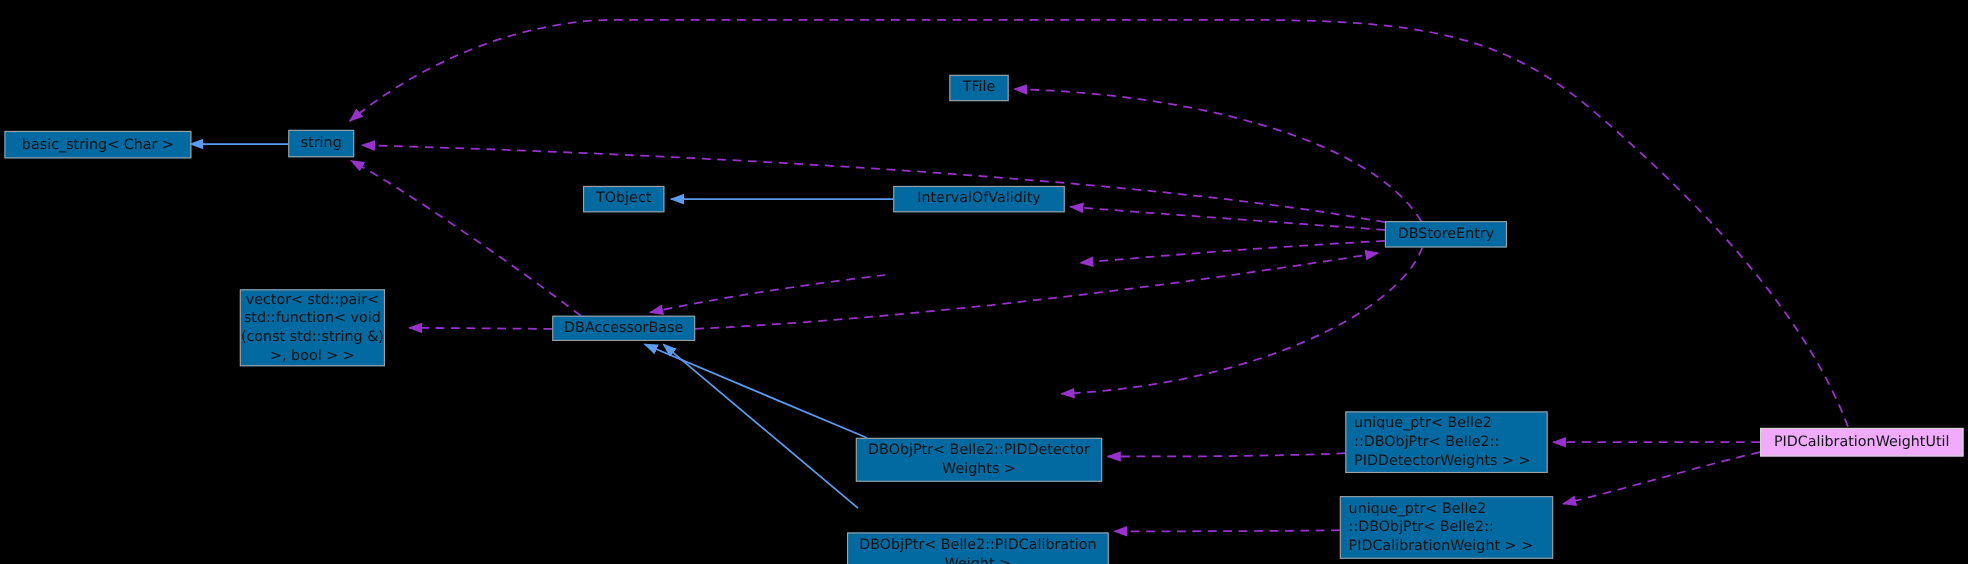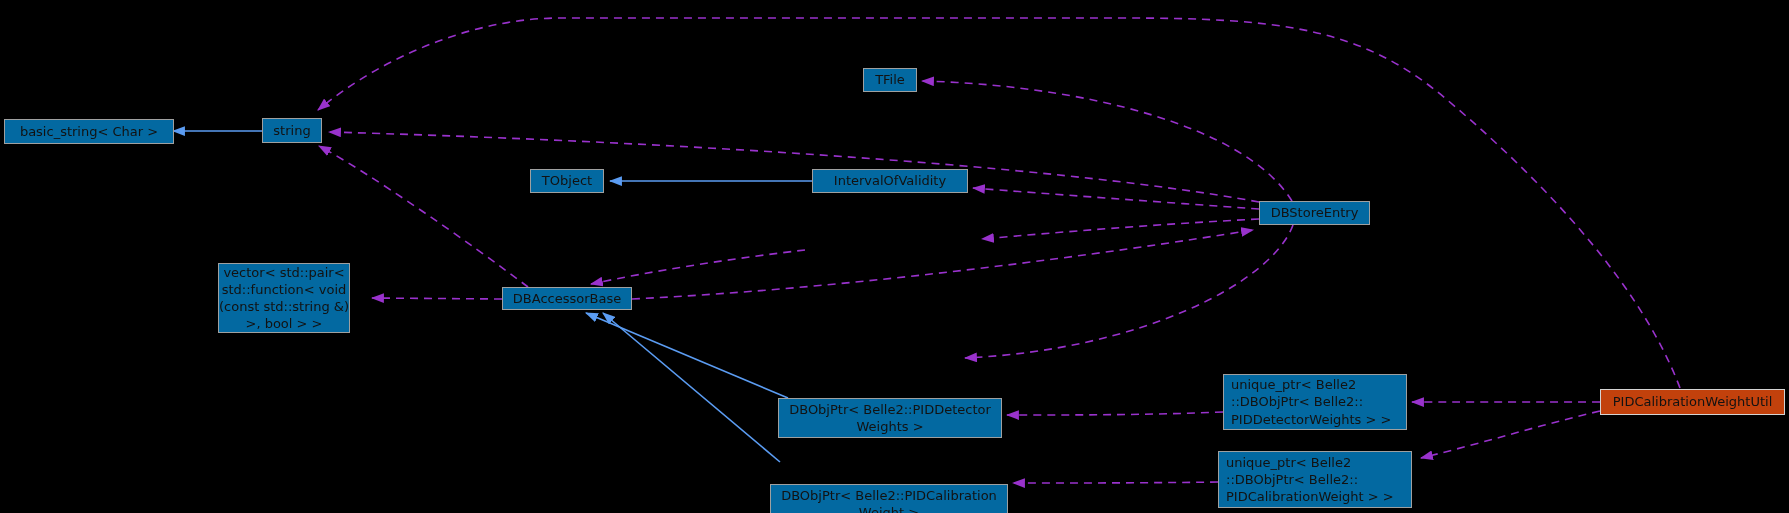--- a/index.html
+++ b/index.html
@@ -3,21 +3,21 @@
 <meta charset="utf-8">
 <style>
   html,body{margin:0;padding:0;background:#000;}
   #canvas{position:relative;width:1789px;height:513px;background:#000;overflow:hidden;
           font-family:"DejaVu Sans","Liberation Sans",sans-serif;}
   #edges{position:absolute;left:0;top:0;z-index:0;}
   .node{position:absolute;z-index:1;display:flex;align-items:center;justify-content:center;
         background:#0369a1;border:1.4px solid #9fa0a0;color:#121212;font-size:13px;
         line-height:1.32;text-align:center;white-space:pre-line;box-sizing:border-box;cursor:pointer;}
   .node.left{justify-content:flex-start;text-align:left;padding-left:7px;}
-  .node.current{background:#c2410c;border-color:#d4d4d4;cursor:default;}
+  .node.current{background:#f0abfc;border-color:#d4d4d4;cursor:default;}
 </style>
 </head>
 <body>
 
 <div id="canvas">
 
   <svg id="edges" width="1789" height="513" viewBox="0 0 1789 513">
     <defs>
       <marker id="arrow-inherit" viewBox="0 0 12 9" refX="11" refY="4.5" markerWidth="13" markerHeight="10" orient="auto" markerUnits="userSpaceOnUse">
         <path d="M0,0 L12,4.5 L0,9 z" fill="#5b9cf2"></path>

